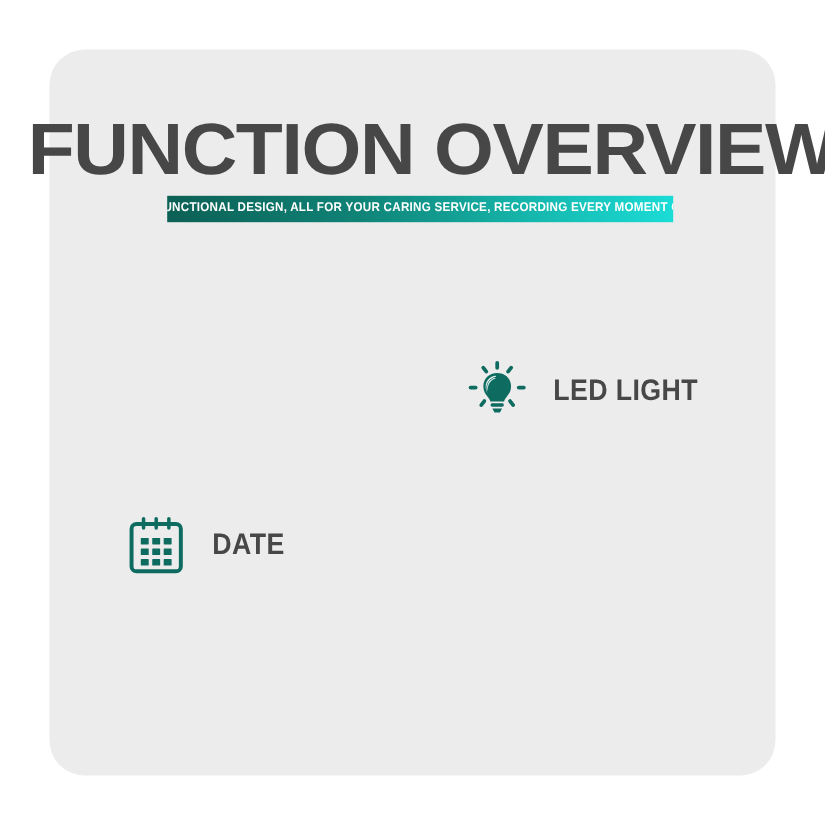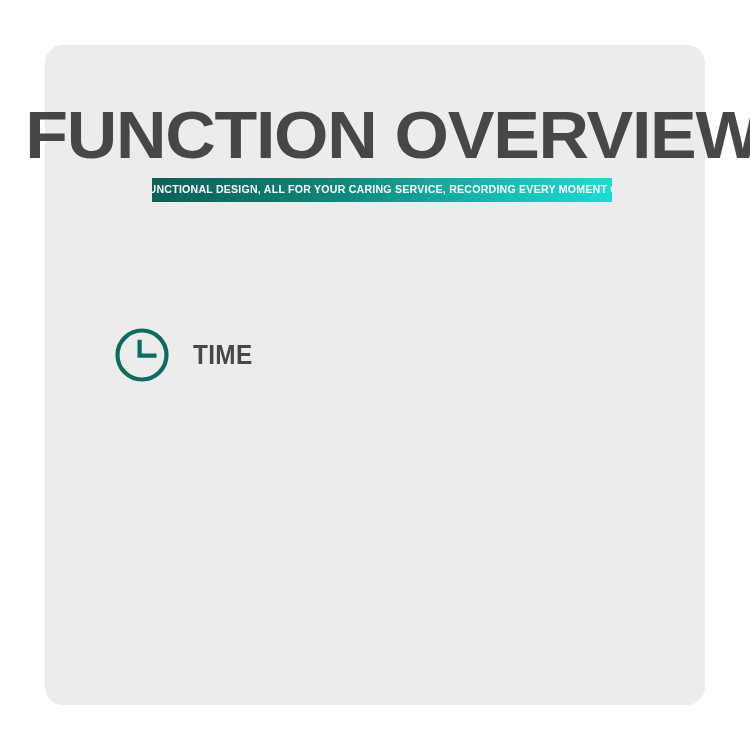--- a/index.html
+++ b/index.html
@@ -22,21 +22,21 @@
   }
 
   
   #card {
     position: absolute;
     left: 45px;
     top: 45px;
     width: 660px;
     height: 660px;
     background: #ececec;
-    border-radius: 18px;
+    border-radius: 32px;
   }
 
   
   #header {
     position: absolute;
     left: 0;
     top: 0;
     width: 660px;
     text-align: center;
   }
@@ -136,29 +136,80 @@
     <div id="header">
       <div id="page-title">FUNCTION OVERVIEW</div>
 
       <div id="subtitle-bar">
         <span id="subtitle-text">EACH FUNCTIONAL DESIGN, ALL FOR YOUR CARING SERVICE, RECORDING EVERY MOMENT OF LIFE.</span>
       </div>
     </div>
 
     <div id="feature-grid">
 
-      <div class="feature-item col-1 row-1">
+
+      <div class="feature-item col-2 row-1">
         <span class="feature-icon">
           <svg width="58" height="58" viewBox="0 0 58 58" aria-hidden="true">
-            <circle cx="29" cy="29" r="24.5" fill="none" stroke="#0e6b60" stroke-width="4.2"></circle>
-            <path d="M26.6 13.8 L26.6 29.6 L43.5 29.6" fill="none" stroke="#0e6b60" stroke-width="4.2" stroke-linecap="butt" stroke-linejoin="miter"></path>
+            <g fill="#0e6b60">
+
+              <path d="M29 13.2 c-7.4 0-12.6 5.3-12.6 12.1 0 4.2 2.1 7.1 3.9 9.3 1.3 1.6 2.2 2.8 2.4 4.3 l12.6 0 c0.2-1.5 1.1-2.7 2.4-4.3 1.8-2.2 3.9-5.1 3.9-9.3 0-6.8-5.2-12.1-12.6-12.1 z"></path>
+
+              <rect x="23.1" y="40.6" width="11.8" height="3.1" rx="1.2"></rect>
+              <path d="M24.6 45.4 l8.8 0 -1.9 3.5 -5 0 z"></path>
+
+              <path d="M26.9 17.4 c-4.2 1.1-7.0 4.6-7.0 8.9 0 1.3 0.3 2.5 0.8 3.6 -0.1-0.6-0.2-1.3-0.2-2.0 0-4.9 3.0-8.8 7.2-10.0 z" fill="#e7f2f0"></path>
+              <path d="M27.8 16.6 c-5.0 1.1-8.6 5.1-8.6 10.1 0 1.9 0.5 3.5 1.3 4.9 -1.3-1.7-2.0-3.7-2.0-6.0 0-5.3 4.0-9.5 9.3-9.9 z" fill="#e7f2f0"></path>
+
+              <rect x="27.3" y="2.1" width="3.4" height="8.0" rx="1.7"></rect>
+
+              <rect x="38.6" y="6.0" width="3.4" height="8.0" rx="1.7" transform="rotate(38 40.3 10.0)"></rect>
+
+              <rect x="46.9" y="24.6" width="8.0" height="3.4" rx="1.7"></rect>
+
+              <rect x="40.4" y="36.4" width="3.4" height="8.0" rx="1.7" transform="rotate(-38 42.1 40.4)"></rect>
+
+              <rect x="14.2" y="36.4" width="3.4" height="8.0" rx="1.7" transform="rotate(38 15.9 40.4)"></rect>
+
+              <rect x="3.1" y="24.6" width="8.0" height="3.4" rx="1.7"></rect>
+
+              <rect x="16.0" y="6.0" width="3.4" height="8.0" rx="1.7" transform="rotate(-38 17.7 10.0)"></rect>
+            </g>
           </svg>
         </span>
-        <span class="feature-label">TIME</span>
+        <span class="feature-label">LED LIGHT</span>
       </div>
 
-
+      <div class="feature-item col-1 row-2">
+        <span class="feature-icon">
+          <svg width="58" height="58" viewBox="0 0 58 58" aria-hidden="true">
+            <g stroke="#0e6b60" fill="none">
+
+              <path d="M17.5 5.5 L17.5 14.0" stroke-width="3.2" stroke-linecap="round"></path>
+              <path d="M29.0 5.5 L29.0 14.0" stroke-width="3.2" stroke-linecap="round"></path>
+              <path d="M40.5 5.5 L40.5 14.0" stroke-width="3.2" stroke-linecap="round"></path>
+
+              <rect x="6.6" y="10.4" width="44.8" height="43.0" rx="4.4" stroke-width="3.6"></rect>
+            </g>
+            <g fill="#0e6b60">
+
+              <rect x="15.0" y="23.0" width="7.2" height="6.0" rx="0.6"></rect>
+              <rect x="25.4" y="23.0" width="7.2" height="6.0" rx="0.6"></rect>
+              <rect x="35.8" y="23.0" width="7.2" height="6.0" rx="0.6"></rect>
+
+              <rect x="15.0" y="32.6" width="7.2" height="6.0" rx="0.6"></rect>
+              <rect x="25.4" y="32.6" width="7.2" height="6.0" rx="0.6"></rect>
+              <rect x="35.8" y="32.6" width="7.2" height="6.0" rx="0.6"></rect>
+
+              <rect x="15.0" y="42.2" width="7.2" height="6.0" rx="0.6"></rect>
+              <rect x="25.4" y="42.2" width="7.2" height="6.0" rx="0.6"></rect>
+              <rect x="35.8" y="42.2" width="7.2" height="6.0" rx="0.6"></rect>
+            </g>
+          </svg>
+        </span>
+        <span class="feature-label">DATE</span>
+      </div>
 
 
     </div>
 
   </div>
 </div>
 
 </body></html>

